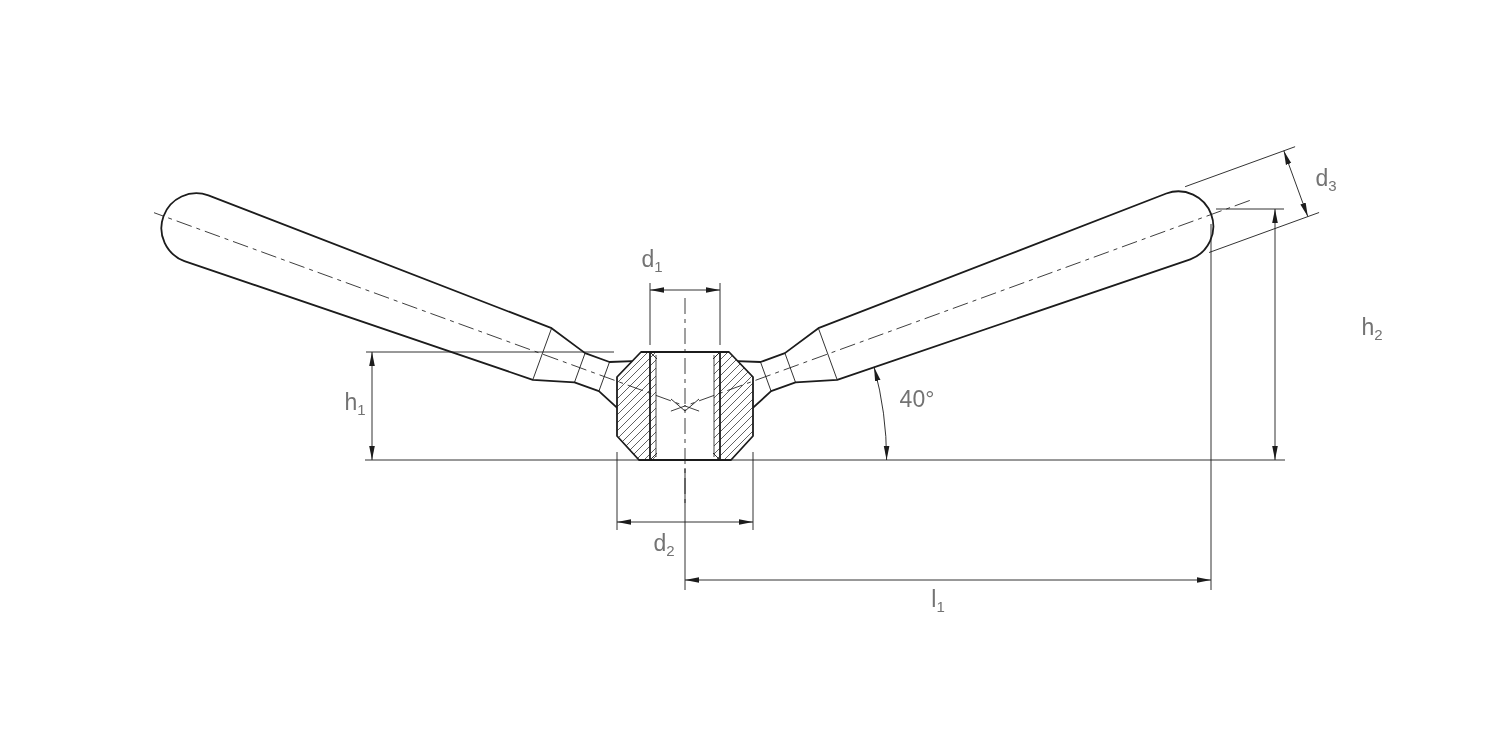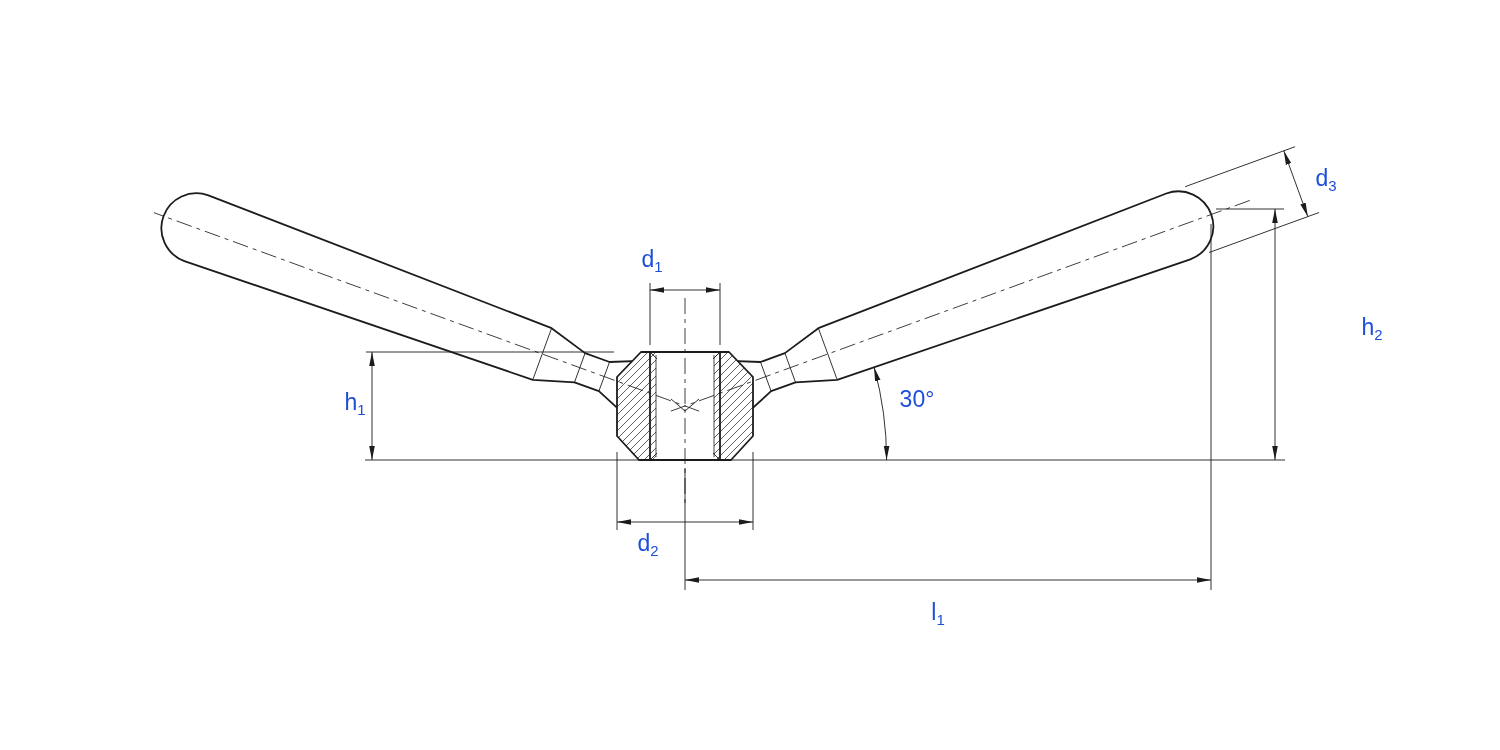--- a/index.html
+++ b/index.html
@@ -8,21 +8,21 @@
     width:1500px;height:750px;
     background:#ffffff;
     font-family:"Liberation Sans", sans-serif;
     overflow:hidden;
   }
   .canvas svg{position:absolute;left:0;top:0;}
   .dim-label{
     position:absolute;
     transform:translate(-50%,-50%);
     font-size:23px;
-    color:#1d4ed8;
+    color:#737373;
     white-space:nowrap;
     line-height:1;
   }
   .dim-label sub{
     font-size:15px;
     line-height:1;
   }
   .outline{fill:#ffffff;stroke:#1c1c1c;stroke-width:1.8;stroke-linejoin:round;}
   .thin{stroke:#1c1c1c;stroke-width:0.9;fill:none;}
   .bore{stroke:#1c1c1c;stroke-width:1.8;fill:none;}
@@ -125,25 +125,25 @@
       <line class="thin" x1="685" y1="580" x2="1211" y2="580" marker-start="url(#arwS)" marker-end="url(#arwE)"></line>
     </g>
 
     <g>
       <path class="thin" d="M 874.1 367.2 A 350 350 0 0 1 886.6 460" marker-start="url(#arwS)" marker-end="url(#arwE)"></path>
     </g>
   </svg>
 
   <div class="dim-label" style="left:652px;top:261px"><span>d</span><sub>1</sub></div>
 
-  <div class="dim-label" style="left:648px;top:545px"><span>d</span><sub>2</sub></div>
+  <div class="dim-label" style="left:664px;top:545px"><span>d</span><sub>2</sub></div>
 
   <div class="dim-label" style="left:1326px;top:180px"><span>d</span><sub>3</sub></div>
 
   <div class="dim-label" style="left:355px;top:404px"><span>h</span><sub>1</sub></div>
 
   <div class="dim-label" style="left:1372px;top:329px"><span>h</span><sub>2</sub></div>
 
-  <div class="dim-label" style="left:938px;top:614px"><span>l</span><sub>1</sub></div>
+  <div class="dim-label" style="left:938px;top:601px"><span>l</span><sub>1</sub></div>
 
-  <div class="dim-label" style="left:917px;top:399px"><span>30°</span></div>
+  <div class="dim-label" style="left:917px;top:399px"><span>40°</span></div>
 
 </div>
 
 </body></html>

